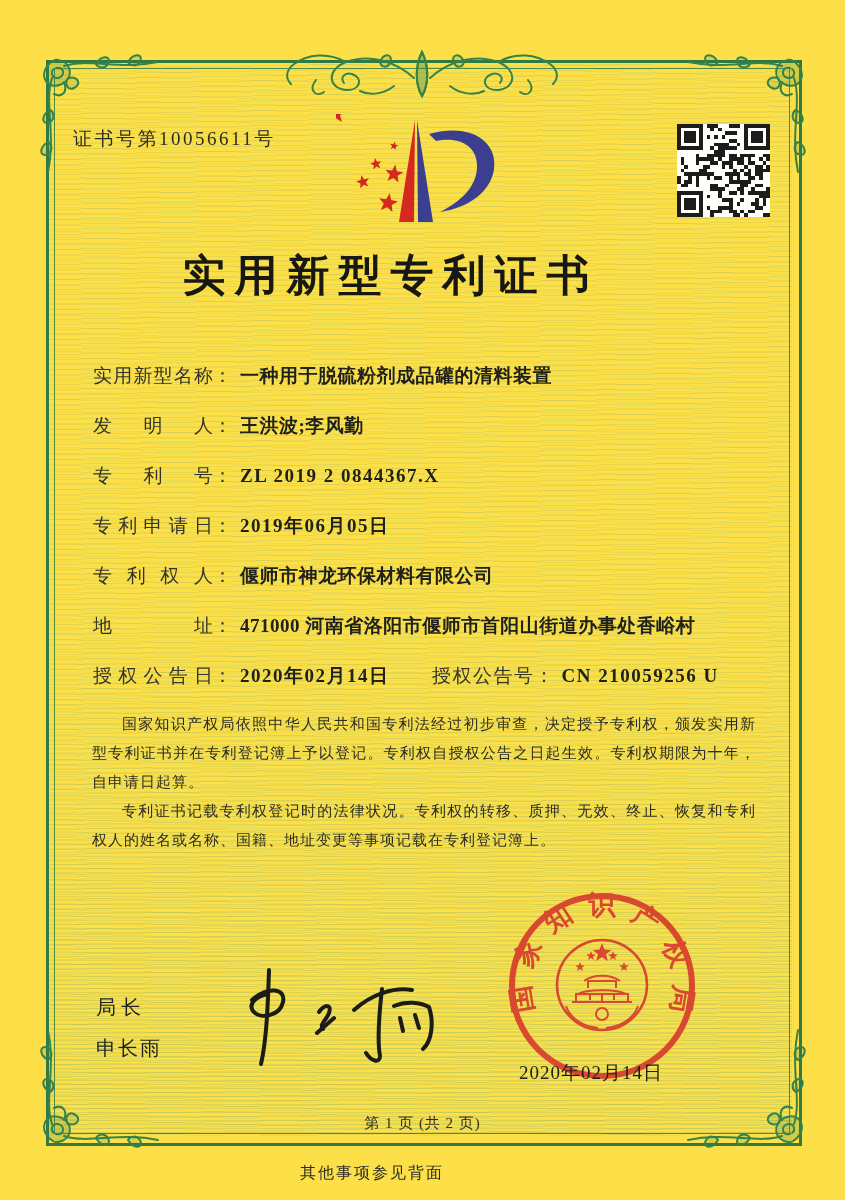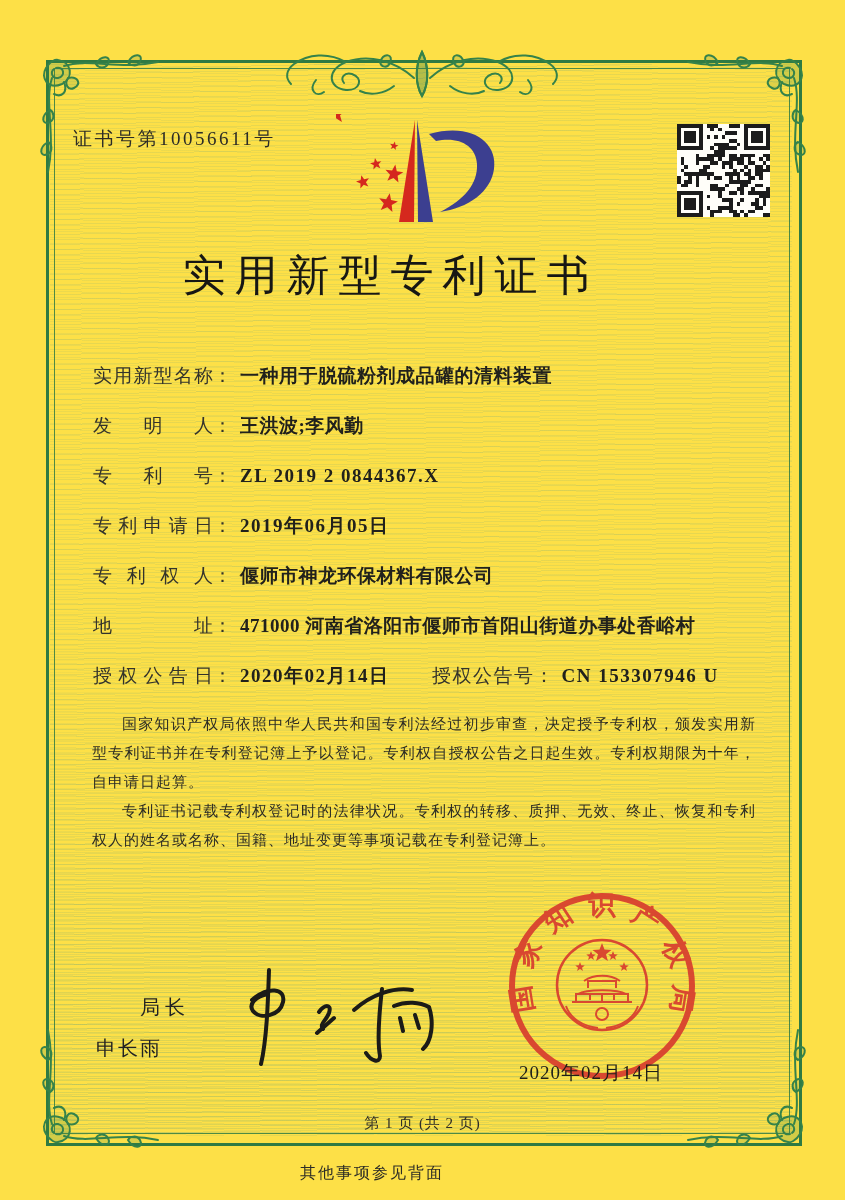--- a/index.html
+++ b/index.html
@@ -36,40 +36,40 @@
   .o-tr{left:686px;top:52px;transform:scaleX(-1);}
   .o-bl{left:38px;top:1028px;transform:scaleY(-1);}
   .o-br{left:686px;top:1028px;transform:scale(-1,-1);}
   .o-tc{left:282px;top:40px;}
   
   .cert-no{position:absolute;left:73px;top:126px;font-size:19px;letter-spacing:2.5px;
     color:#2c2c26;z-index:3;}
   .logo{position:absolute;left:336px;top:114px;z-index:3;}
   .qr{position:absolute;left:677px;top:124px;width:93px;height:93px;z-index:3;background:#fffef9;}
   .title{position:absolute;left:0;width:781px;top:247px;text-align:center;
-    font-size:43px;font-weight:400;letter-spacing:9px;color:#171714;z-index:3;}
+    font-size:43px;font-weight:700;letter-spacing:9px;color:#171714;z-index:3;}
   
   .fields{position:absolute;left:93px;top:364px;width:690px;z-index:3;font-size:19px;}
   .f-row{position:relative;line-height:24px;margin-bottom:26px;white-space:nowrap;}
   .f-row.gap{}
   .f-label{display:inline-block;width:120px;text-align:justify;text-align-last:justify;
     color:#33332b;vertical-align:top;}
   .f-colon{display:inline-block;margin-right:8px;color:#33332b;}
   .f-value{color:#21211c;letter-spacing:.5px;font-weight:bold;}
   .f-value.num{letter-spacing:1.5px;}
   .f-pair2{position:absolute;left:339px;top:0;}
   .f-label2{letter-spacing:1.5px;color:#33332b;}
   
   .paras{position:absolute;left:92px;top:710px;width:664px;z-index:3;
     font-size:15px;line-height:29px;letter-spacing:1px;color:#2c2c24;text-align:justify;}
   .paras p{margin:0;text-indent:2em;}
   
   .officer{position:absolute;left:96px;top:994px;z-index:3;
     font-family:"Liberation Sans","DejaVu Sans",sans-serif;color:#222;}
-  .officer .o-title{font-size:20px;letter-spacing:5px;margin-left:44px;}
+  .officer .o-title{font-size:20px;letter-spacing:5px;}
   .officer .o-name{font-size:20px;letter-spacing:2px;margin-top:14px;}
   .signature{position:absolute;left:222px;top:960px;z-index:4;}
   .seal{position:absolute;left:506px;top:890px;z-index:3;opacity:.94;}
   .seal-date{position:absolute;left:519px;top:1060px;z-index:4;font-size:19px;
     letter-spacing:1px;color:#1e1e19;}
   .page-info{position:absolute;left:0;width:845px;top:1114px;text-align:center;
     font-size:15px;letter-spacing:1px;color:#2c2c26;z-index:3;}
   .back-note{position:absolute;left:0;width:744px;top:1163px;text-align:center;
     font-size:16px;letter-spacing:2px;color:#2c2c26;z-index:3;}
 </style>
@@ -484,21 +484,21 @@
     </div>
     <div class="f-row">
       <span class="f-label">专利权人</span><span class="f-colon">：</span><span class="f-value">偃师市神龙环保材料有限公司</span>
     </div>
     <div class="f-row">
       <span class="f-label">地址</span><span class="f-colon">：</span><span class="f-value">471000 河南省洛阳市偃师市首阳山街道办事处香峪村</span>
     </div>
     <div class="f-row">
       <span class="f-label">授权公告日</span><span class="f-colon">：</span><span class="f-value num">2020年02月14日</span>
       <span class="f-pair2">
-        <span class="f-label2">授权公告号</span><span class="f-colon">：</span><span class="f-value num">CN 153307946 U</span>
+        <span class="f-label2">授权公告号</span><span class="f-colon">：</span><span class="f-value num">CN 210059256 U</span>
       </span>
     </div>
   </div>
 
   <div class="paras">
     <p>国家知识产权局依照中华人民共和国专利法经过初步审查，决定授予专利权，颁发实用新型专利证书并在专利登记簿上予以登记。专利权自授权公告之日起生效。专利权期限为十年，自申请日起算。</p>
     <p>专利证书记载专利权登记时的法律状况。专利权的转移、质押、无效、终止、恢复和专利权人的姓名或名称、国籍、地址变更等事项记载在专利登记簿上。</p>
   </div>
 
   <div class="officer">

